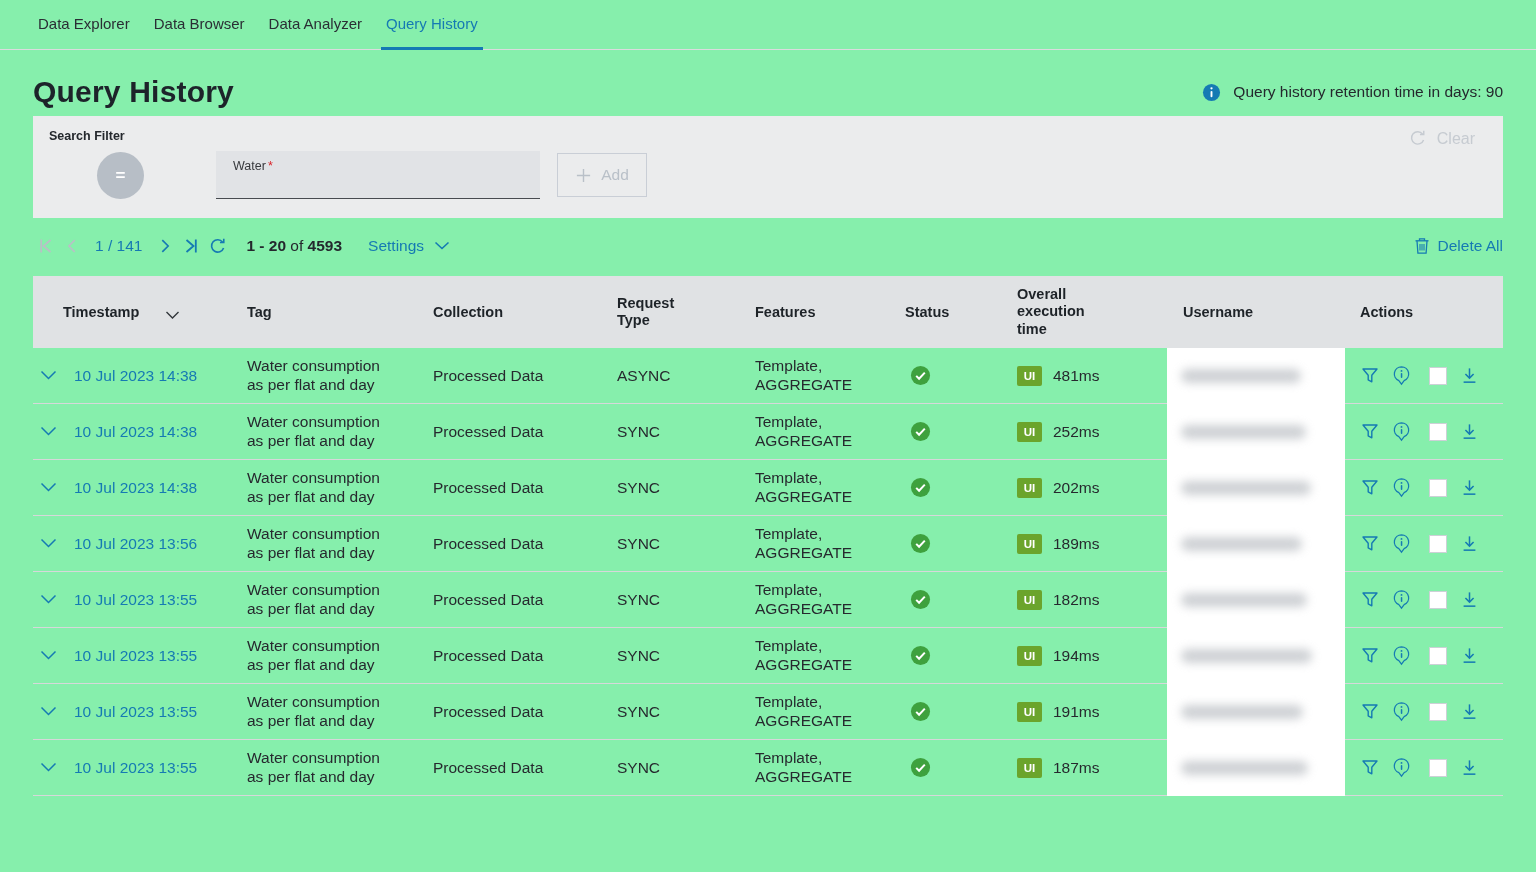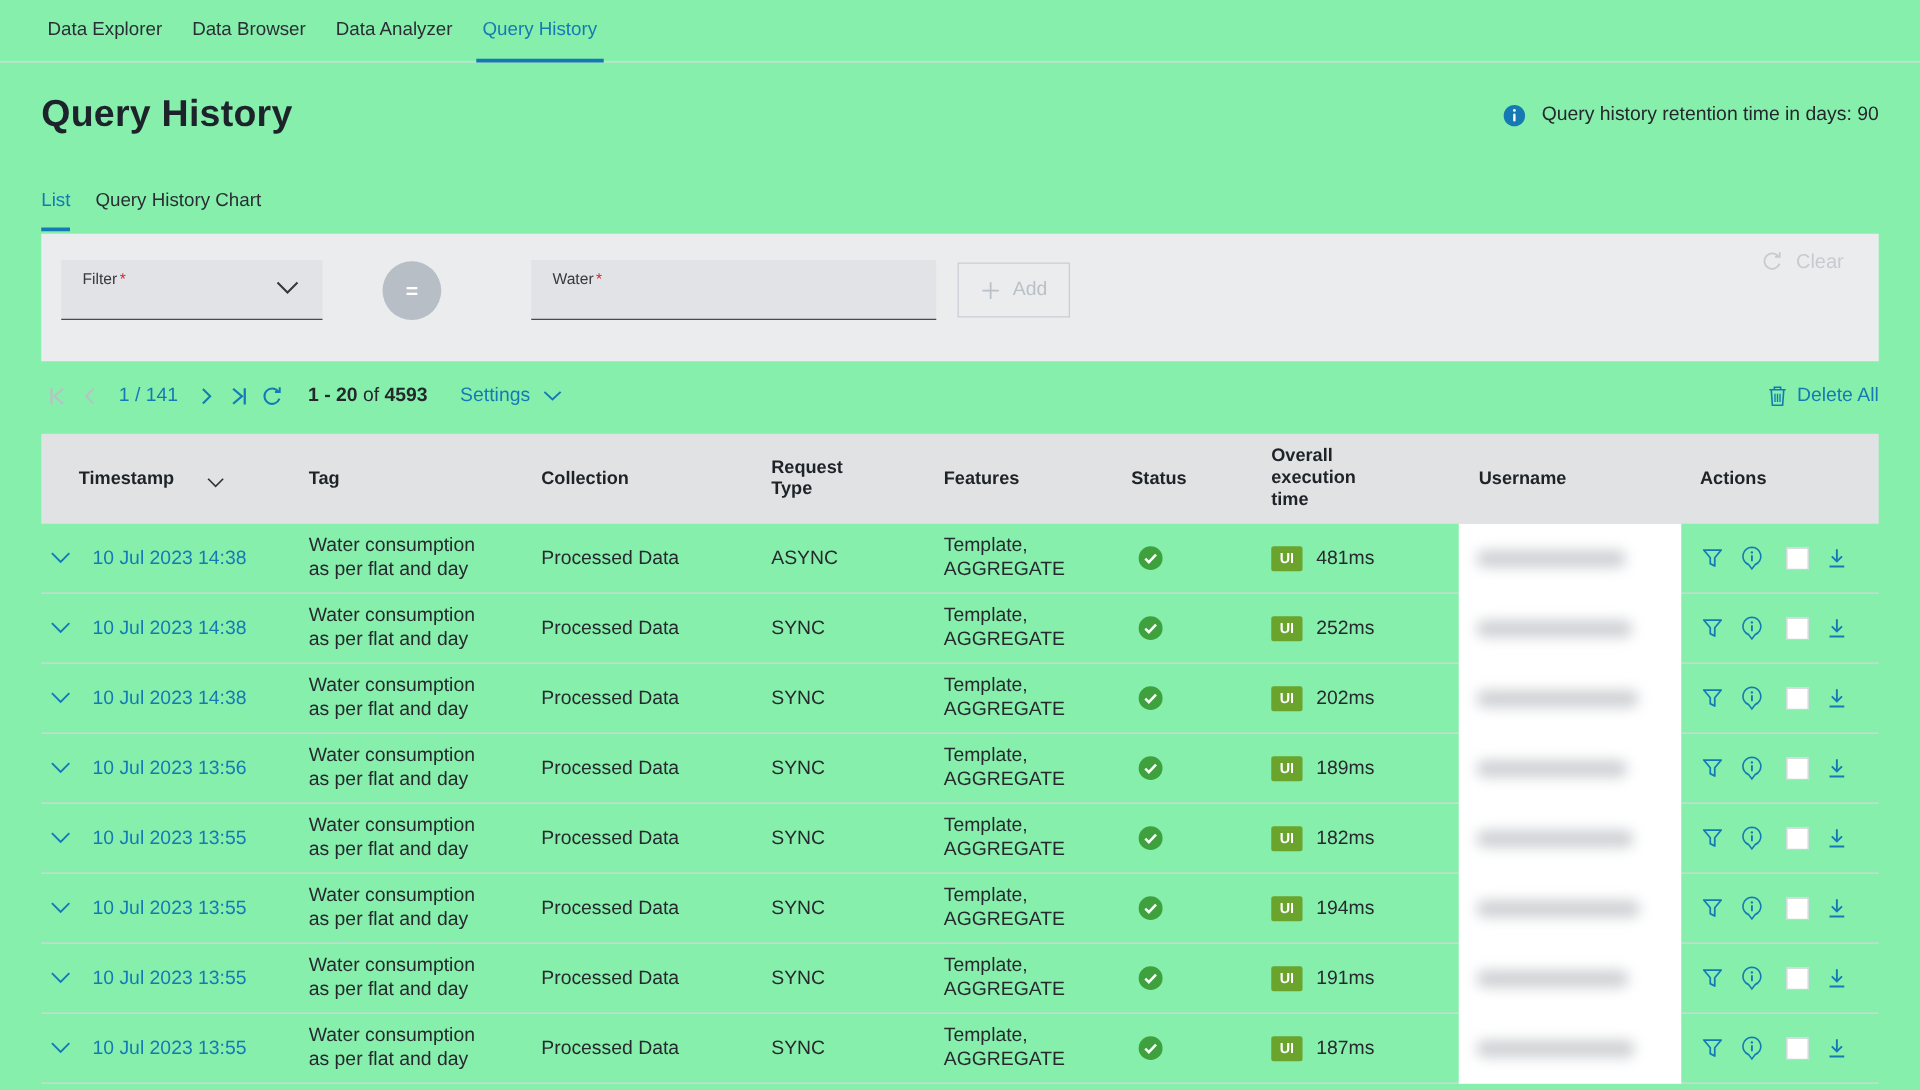--- a/index.html
+++ b/index.html
@@ -90,35 +90,24 @@
         <svg width="19" height="19" viewBox="0 0 20 20">
             <circle cx="10" cy="10" r="9" fill="#157ab3"></circle>
             <rect x="9" y="8.3" width="2" height="6.6" rx="1" fill="#fff"></rect>
             <circle cx="10" cy="5.6" r="1.2" fill="#fff"></circle>
           </svg>
       </span>
       <span>Query history retention time in days: 90</span>
     </div>
   </div>
 
-  <div class="view-tabs">
-    <div class="view-tab active">List</div>
-    <div class="view-tab">Query History Chart</div>
-  </div>
 
   <div class="filter-panel">
+    <div class="panel-title">Search Filter</div>
     <div class="filter-controls">
-      <div class="field filter-select">
-        <span class="field-label"><span>Filter</span><span class="required">*</span></span>
-        <span class="dd-chevron">
-          <svg width="20" height="12" viewBox="0 0 20 12">
-              <path d="M2 2l8 8 8-8" fill="none" stroke="currentColor" stroke-width="1.6"></path>
-            </svg>
-        </span>
-      </div>
       <div class="equals-chip">=</div>
       <div class="field value-field">
         <span class="field-label"><span>Water</span><span class="required">*</span></span>
       </div>
       <button class="add-btn">
         <span>
           <svg width="17" height="17" viewBox="0 0 18 18">
               <path d="M9 2v14M2 9h14" stroke="currentColor" stroke-width="1.5" fill="none"></path>
             </svg>
         </span>

